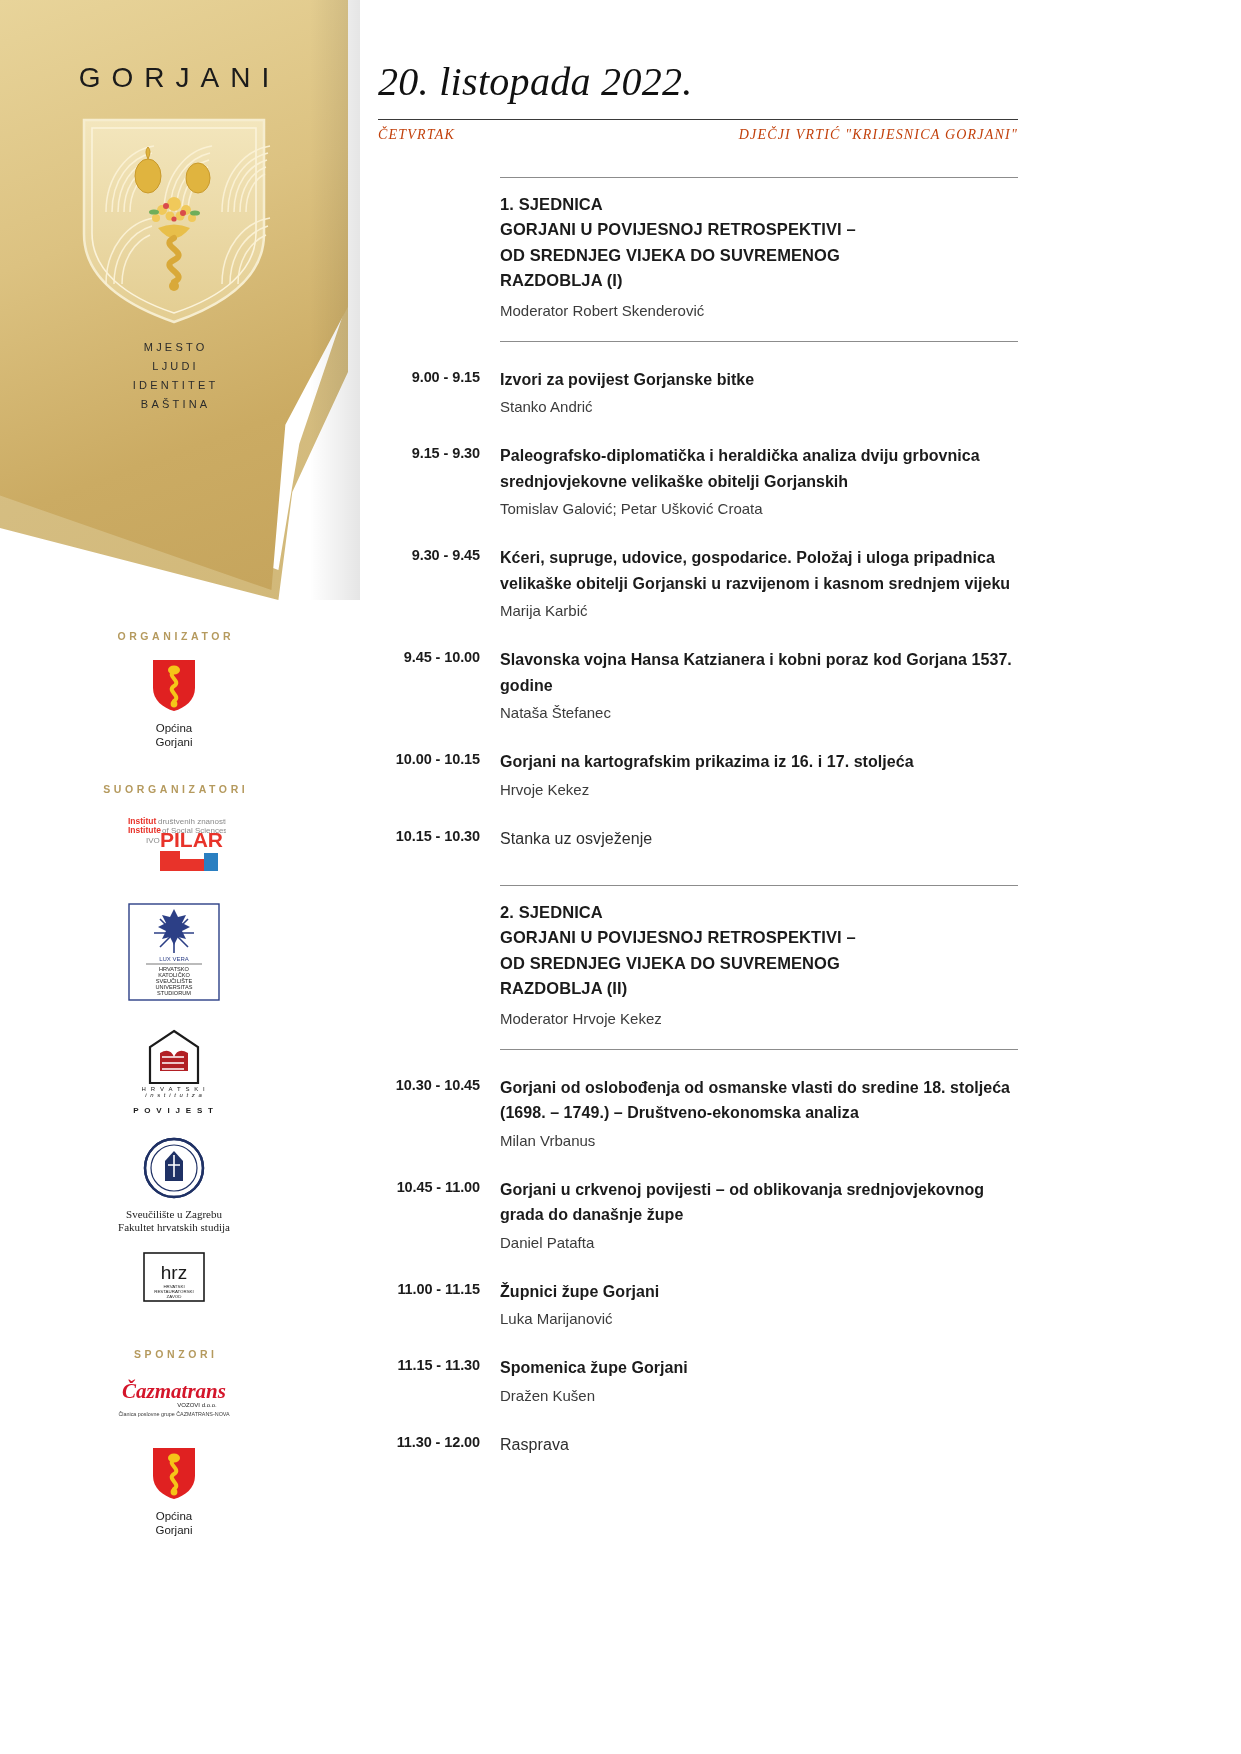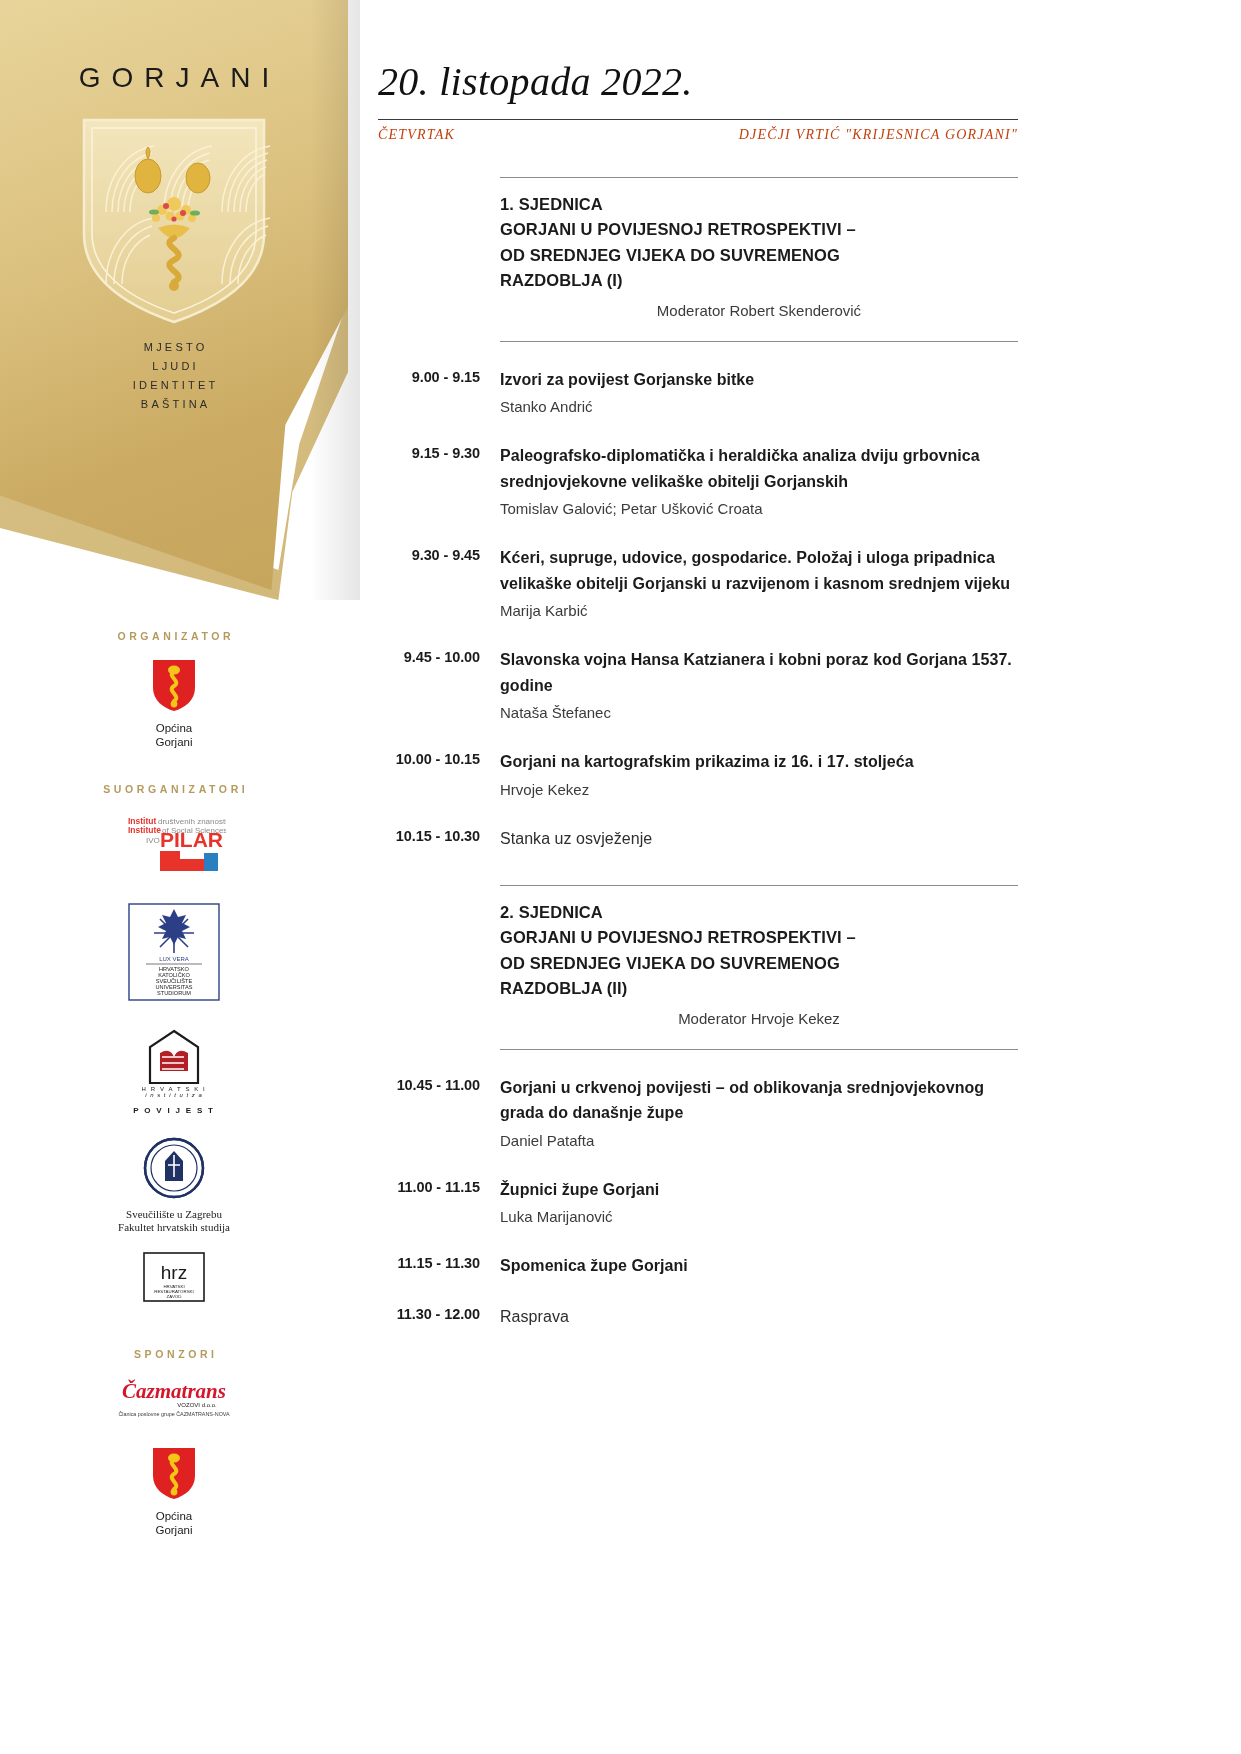--- a/index.html
+++ b/index.html
@@ -86,21 +86,21 @@
   }
 
   .session { margin-top: 34px; }
   .session-rule { border-top: 1px solid #8c8c8c; margin-left: 122px; }
   .session-head { margin-left: 122px; padding-top: 17px; }
   .session-no { font-size: 16.5px; font-weight: 700; color: #1b1b1b; letter-spacing: .1px; }
   .session-title {
     font-size: 16.5px; font-weight: 700; color: #1b1b1b;
     line-height: 25.5px; margin-top: 3px; letter-spacing: .1px;
   }
-  .session-mod { font-size: 15px; font-weight: 400; color: #3b3b3b; margin-top: 8px; text-align: center; }
+  .session-mod { font-size: 15px; font-weight: 400; color: #3b3b3b; margin-top: 8px; }
   .session-head-rule { border-top: 1px solid #8c8c8c; margin-left: 122px; margin-top: 22px; }
 
   .items { margin-top: 0; }
   .item { display: flex; margin-top: 25px; }
   .item-time {
     width: 102px; flex: 0 0 102px; text-align: right;
     font-size: 14.5px; font-weight: 700; color: #1b1b1b;
     padding-top: 2px; letter-spacing: -.1px;
   }
   .item-body { margin-left: 20px; flex: 1; }
@@ -376,37 +376,45 @@
         <div class="session">
           <div class="session-rule"></div>
           <div class="session-head">
             <div class="session-no">2. SJEDNICA</div>
             <div class="session-title">GORJANI U POVIJESNOJ RETROSPEKTIVI –<br>OD SREDNJEG VIJEKA DO SUVREMENOG<br>RAZDOBLJA (II)</div>
             <div class="session-mod">Moderator Hrvoje Kekez</div>
           </div>
           <div class="session-head-rule"></div>
           <div class="items">
             <div class="item">
+              <div class="item-time">10.30 - 10.45</div>
+              <div class="item-body">
+                <div class="item-title">Gorjani od oslobođenja od osmanske vlasti do sredine 18. stoljeća (1698. – 1749.) – Društveno-ekonomska analiza</div>
+                <div class="item-author">Milan Vrbanus</div>
+              </div>
+            </div>
+            <div class="item">
               <div class="item-time">10.45 - 11.00</div>
               <div class="item-body">
                 <div class="item-title">Gorjani u crkvenoj povijesti – od oblikovanja srednjovjekovnog grada do današnje župe</div>
                 <div class="item-author">Daniel Patafta</div>
               </div>
             </div>
             <div class="item">
               <div class="item-time">11.00 - 11.15</div>
               <div class="item-body">
                 <div class="item-title">Župnici župe Gorjani</div>
                 <div class="item-author">Luka Marijanović</div>
               </div>
             </div>
             <div class="item">
               <div class="item-time">11.15 - 11.30</div>
               <div class="item-body">
                 <div class="item-title">Spomenica župe Gorjani</div>
+                <div class="item-author">Dražen Kušen</div>
               </div>
             </div>
             <div class="item">
               <div class="item-time">11.30 - 12.00</div>
               <div class="item-body">
                 <div class="item-title plain">Rasprava</div>
               </div>
             </div>
           </div>
         </div>

